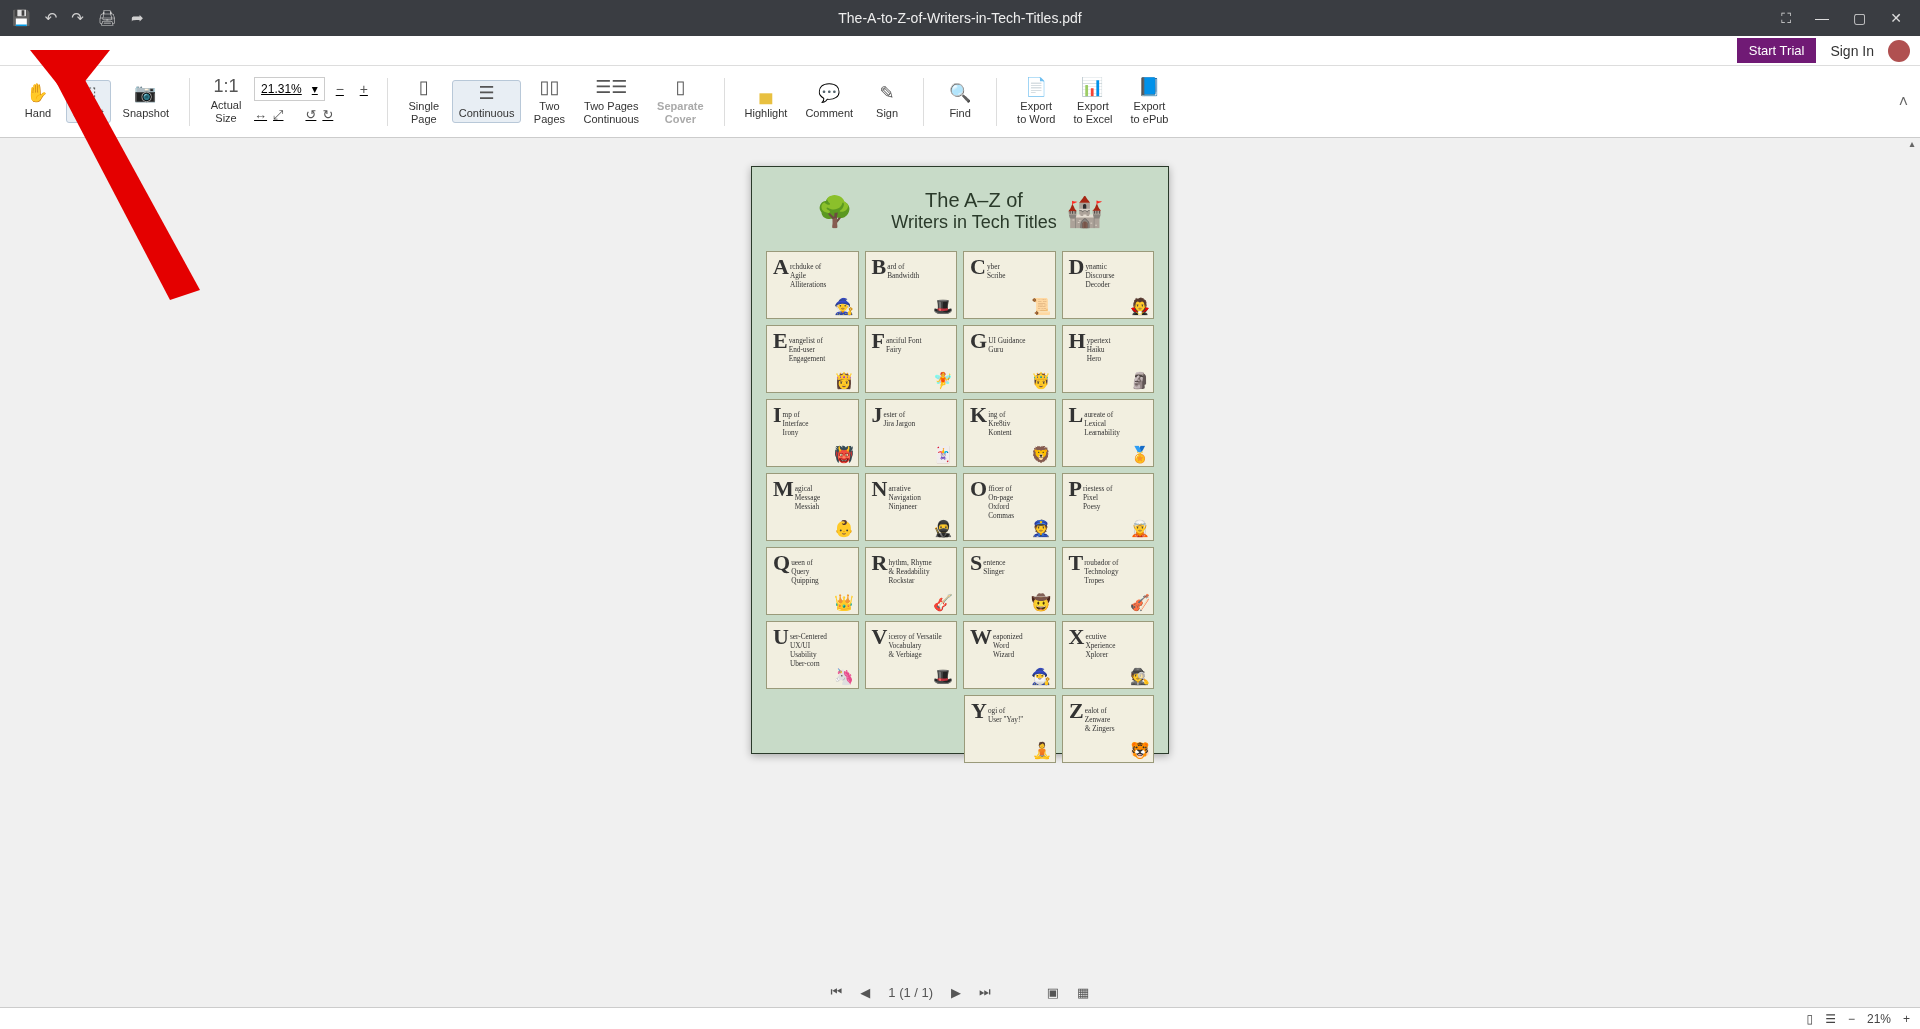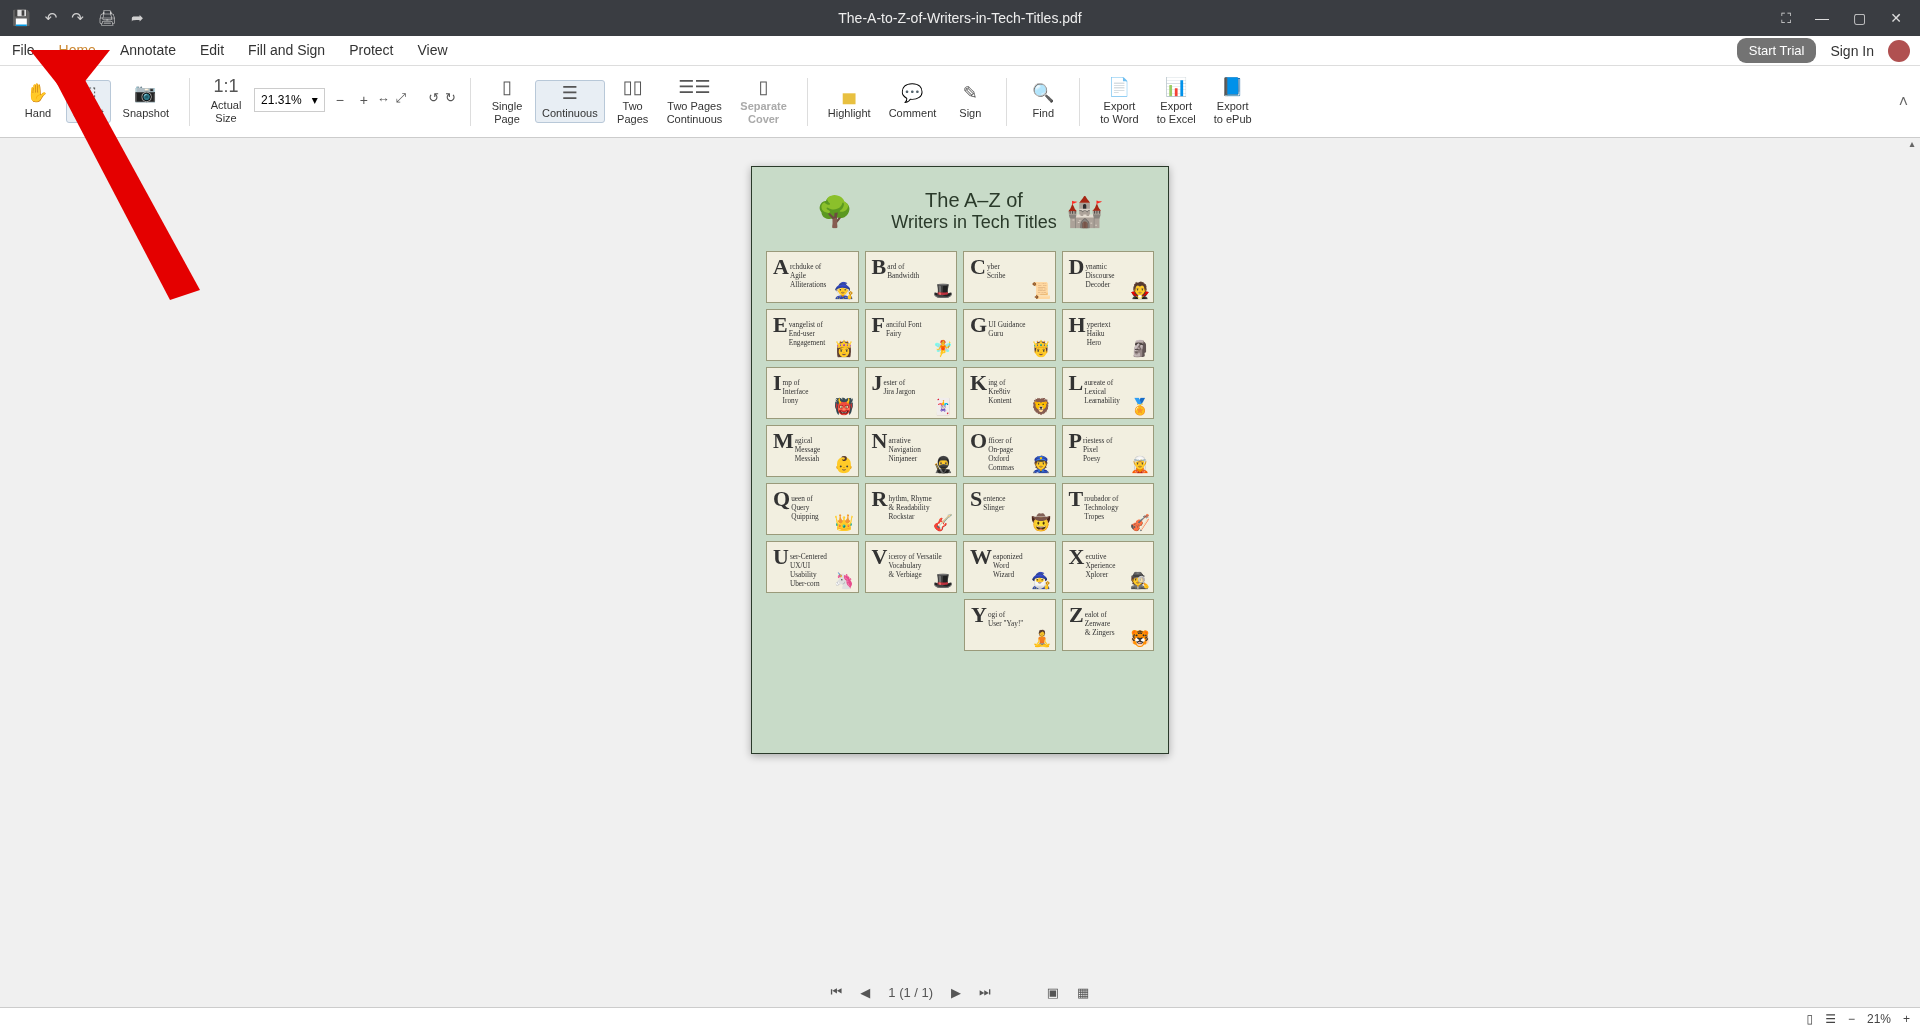--- a/index.html
+++ b/index.html
@@ -21,21 +21,21 @@
 
 
 .menubar {
   height: 30px; background: #fff; border-bottom: 1px solid #ddd;
   display: flex; align-items: center; padding: 0 10px;
 }
 .menubar .menus { display: flex; gap: 20px; }
 .menubar .menus span { font-size: 14px; color: #333; cursor: pointer; padding: 4px 2px; }
 .menubar .menus span.active { color: #c83; border-bottom: 2px solid #c83; }
 .menubar .right { margin-left: auto; display: flex; align-items: center; gap: 14px; }
-.start-trial { background: #737373; color: #fff; padding: 5px 12px; border-radius: 9px; font-size: 13px; cursor: pointer; }
+.start-trial { background: #701a75; color: #fff; padding: 5px 12px; border-radius: 0; font-size: 13px; cursor: pointer; }
 .signin { font-size: 14px; color: #333; cursor: pointer; }
 .avatar { width: 22px; height: 22px; border-radius: 50%; background: #b05050; }
 
 
 .ribbon {
   height: 72px; background: #fff; border-bottom: 1px solid #ccc;
   display: flex; align-items: center; padding: 0 10px; gap: 4px;
   position: relative;
 }
 .ribbon .group { display: flex; align-items: center; gap: 6px; padding: 0 6px; height: 56px; }
@@ -76,21 +76,21 @@
 }
 .poster-title { text-align: center; font-family: Georgia, serif; color: #2a3a2a; margin-left: 28px; }
 .poster-title .l1 { font-size: 20px; }
 .poster-title .l2 { font-size: 18px; }
 .tree-ico, .castle-ico { font-size: 30px; }
 .grid {
   display: grid; grid-template-columns: repeat(4, 1fr); gap: 6px;
   padding: 0 4px;
 }
 .card {
-  background: #f2efe0; border: 1px solid #9a9a7a; height: 52px;
+  background: #f2efe0; border: 1px solid #9a9a7a; height: 68px;
   position: relative; padding: 4px 6px; overflow: hidden;
 }
 .card .big {
   font-family: Georgia, serif; font-size: 22px; font-weight: bold;
   color: #333; line-height: 1; display:inline-block; vertical-align:top;
 }
 .card .txt {
   font-size: 7.3px; color: #333; font-family: Georgia, serif;
   display:inline-block; vertical-align:top; margin-top:6px; margin-left:1px;
   line-height:1.25;
@@ -142,29 +142,20 @@
   <div class="doc-title">The-A-to-Z-of-Writers-in-Tech-Titles.pdf</div>
   <div class="winctrl">
     <span>⛶</span>
     <span>—</span>
     <span>▢</span>
     <span>✕</span>
   </div>
 </div>
 
 <div class="menubar">
-  <div class="menus">
-    <span>File</span>
-    <span class="active">Home</span>
-    <span>Annotate</span>
-    <span>Edit</span>
-    <span>Fill and Sign</span>
-    <span>Protect</span>
-    <span>View</span>
-  </div>
   <div class="right">
     <span class="start-trial">Start Trial</span>
     <span class="signin">Sign In</span>
     <span class="avatar"></span>
   </div>
 </div>
 
 <div class="ribbon">
   <div class="group">
     <div class="rbtn">
@@ -181,21 +172,21 @@
       </div>
   </div>
   <div class="sep"></div>
   <div class="group" style="flex-direction:column;align-items:flex-start;gap:2px;">
     <div style="display:flex;align-items:center;gap:6px;">
       <div class="rbtn">
           <span class="ico">1:1</span>
           <span style="white-space:pre;">Actual
 Size</span>
         </div>
-      <div style="display:flex;flex-direction:row;gap:4px;">
+      <div style="display:flex;flex-direction:column;gap:4px;text-decoration:underline;">
         <div style="display:flex;align-items:center;">
           <div class="zoom-box">
             <span>21.31%</span>
             <span style="margin-left:8px;">▾</span>
           </div>
           <div class="zoom-ctrl">
             <span>−</span>
             <span>+</span>
           </div>
         </div>

